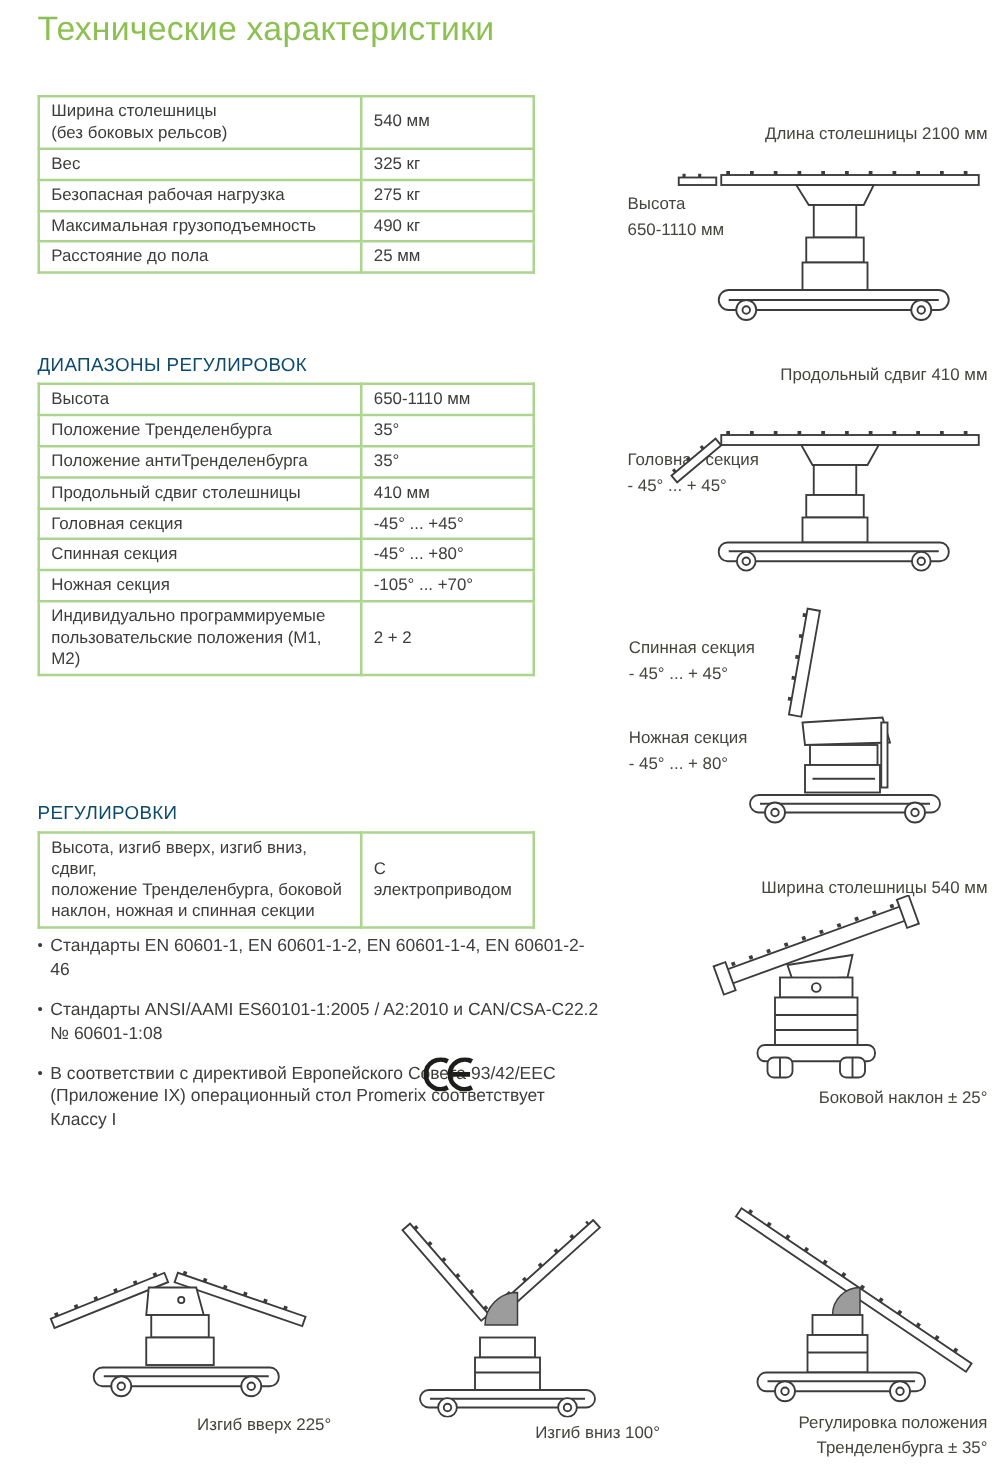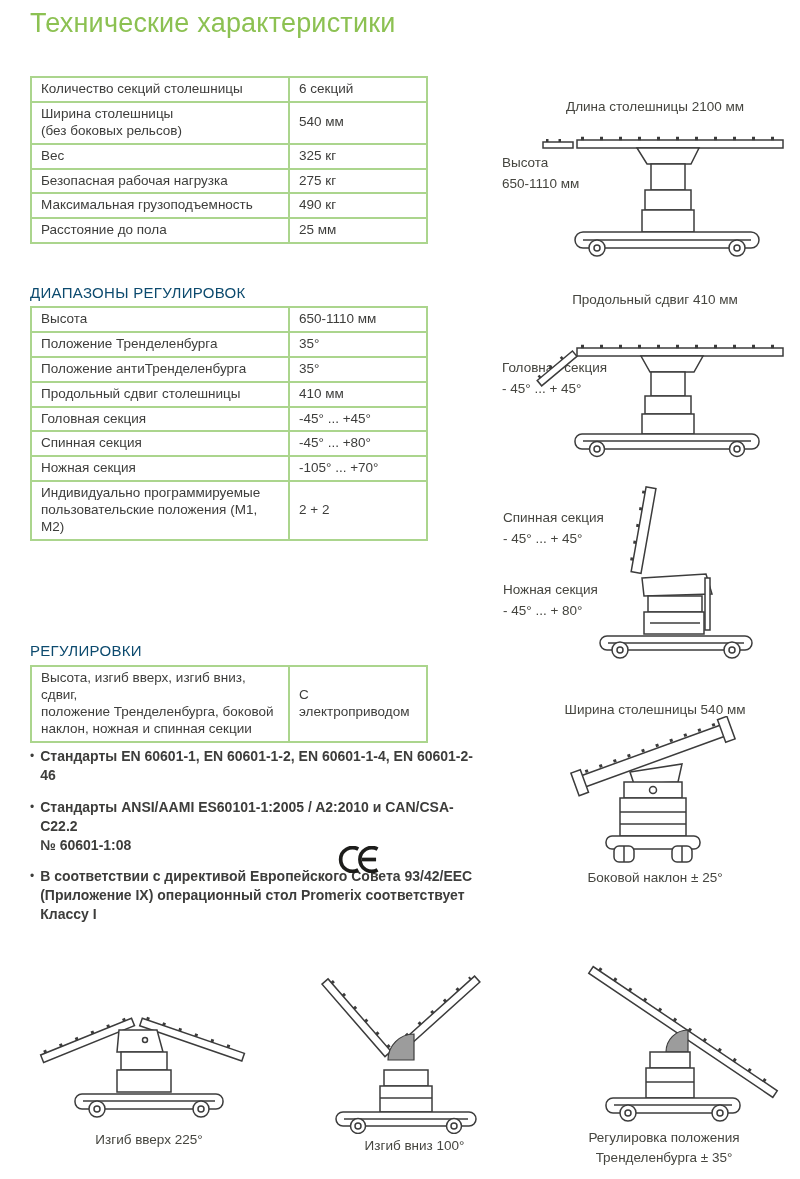--- a/index.html
+++ b/index.html
@@ -9,43 +9,39 @@
            color:#8cc152; letter-spacing:0.2px; }
   table.spec { position:absolute; left:30px; border-collapse:collapse; }
   table.spec td { border:2px solid #abd58d; font-size:13.5px; line-height:1.25; color:#3d3d3b;
                   padding:3px 9px; vertical-align:middle; white-space:pre-line; }
   td.c1 { width:238px; }
   td.c2 { width:118px; }
   .sech { position:absolute; left:30px; font-size:15px; font-weight:400; color:#0c4a6e; letter-spacing:0.3px; }
   .notes { position:absolute; left:30px; top:747px; width:452px; }
   .note { display:flex; font-size:14px; line-height:1.35; margin-bottom:13px; color:#3d3d3b; }
   .note .b { margin-right:6px; font-size:12px; padding-top:1px; flex:0 0 auto; }
-  .note .t { white-space:pre-line;font-weight:bold; }
-  .dcap { position:absolute; font-size:13.5px; color:#45453f; text-align:center;
+  .note .t { white-space:pre-line; }
+  .dcap { position:absolute; font-size:13.5px; color:#45453f; text-align:right;
           white-space:pre-line; line-height:1.5; }
   .dlab { position:absolute; font-size:13.5px; color:#45453f; white-space:pre-line; line-height:1.55; }
   .dsvg { position:absolute; }
   .draw { stroke:#3c3c3c; stroke-width:1.5; fill:#ffffff; }
   .tick { stroke:#3c3c3c; fill:none; }
   .fan  { fill:#9c9c9c; stroke:#3c3c3c; stroke-width:1.2; }
   .ce   { stroke:#1d1d1b; stroke-width:5; fill:none; }
 </style>
 </head>
 <body>
 
 <div class="page">
 
   <h1 class="title">Технические характеристики</h1>
 
   <table class="spec" style="top:76px">
     <tbody>
-        <tr>
-          <td class="c1">Количество секций столешницы</td>
-          <td class="c2">6 секций</td>
-        </tr>
     <tr>
           <td class="c1">Ширина столешницы
 (без боковых рельсов)</td>
           <td class="c2">540 мм</td>
         </tr>
     <tr>
           <td class="c1">Вес</td>
           <td class="c2">325 кг</td>
         </tr>
     <tr>

